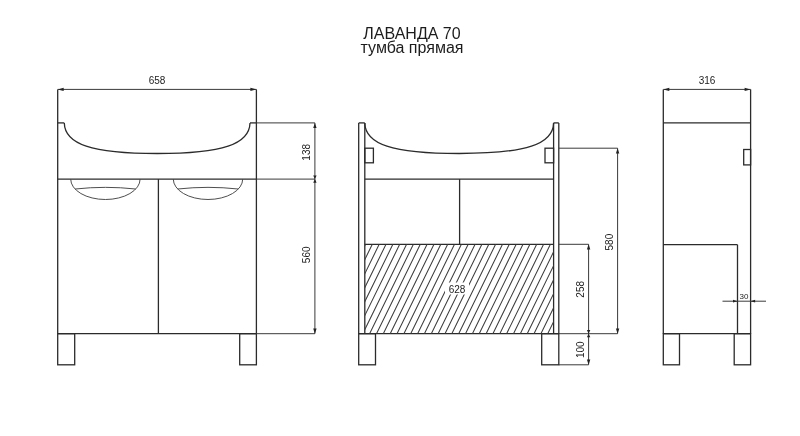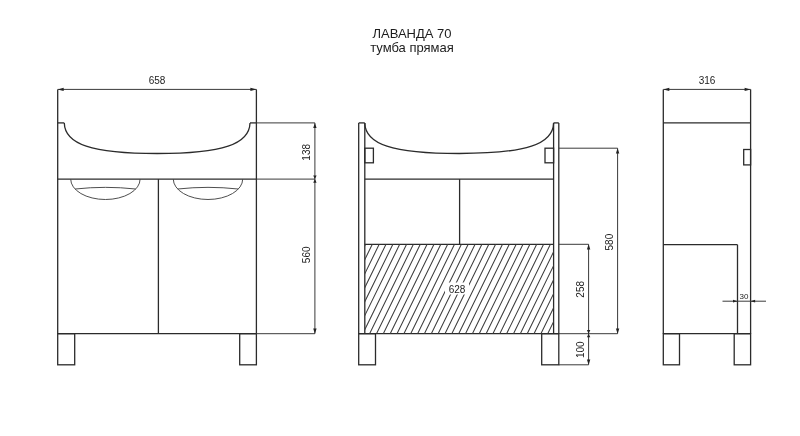--- a/index.html
+++ b/index.html
@@ -4,21 +4,21 @@
 <style>
   html,body { margin:0; padding:0; background:#ffffff; }
   .wrap { position:relative; width:800px; height:436px; background:#ffffff; overflow:hidden; }
   svg text { fill:#1c1c1c; font-family:"Liberation Sans",sans-serif; }
   .o { stroke:#2b2b2b; stroke-width:1.3; fill:none; }
   .t { stroke:#454545; stroke-width:0.95; fill:none; }
   .d { stroke:#3a3a3a; stroke-width:1.0; fill:none; }
   .h { stroke:#3d3d3d; stroke-width:1.05; fill:none; }
   .a { fill:#232323; stroke:none; }
   .title { position:absolute; left:412px; top:27px; transform:translateX(-50%);
-           font-family:"Liberation Sans",sans-serif; font-size:13px; line-height:13.5px;
+           font-family:"Liberation Sans",sans-serif; font-size:16px; line-height:13.5px;
            color:#1c1c1c; text-align:center; white-space:nowrap; }
 </style>
 </head>
 <body>
 <div class="wrap">
 <div class="title">ЛАВАНДА 70<br>тумба прямая</div>
 <svg width="800" height="436" viewBox="0 0 800 436">
 <line class="o" x1="57.7" y1="89.4" x2="57.7" y2="333.7"></line>
 <line class="o" x1="256.4" y1="89.4" x2="256.4" y2="333.7"></line>
 <line class="o" x1="57.7" y1="122.9" x2="64.3" y2="122.9"></line>

